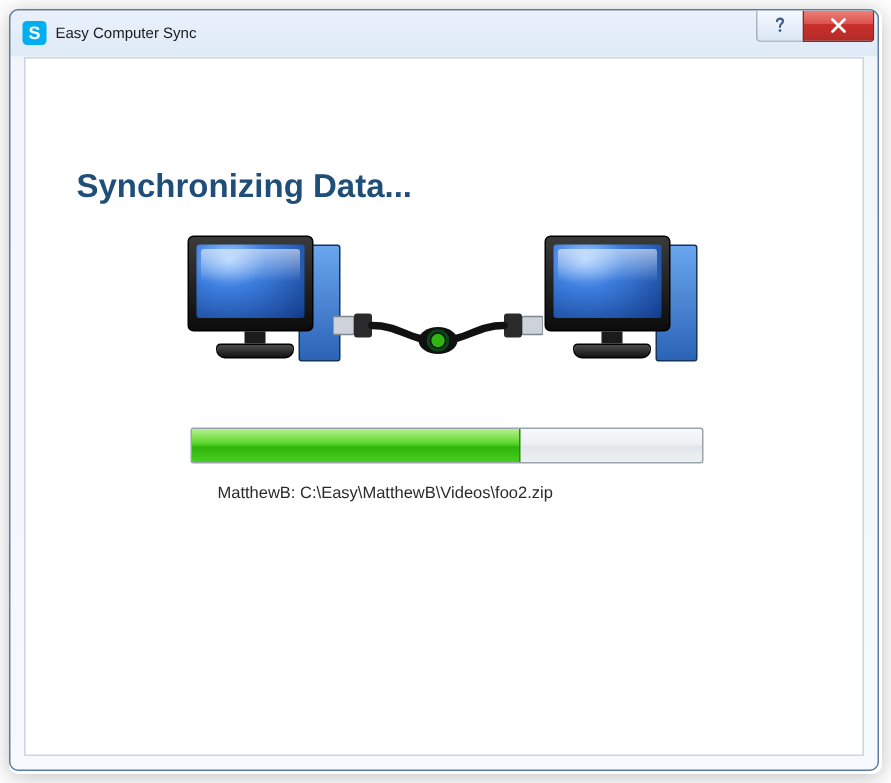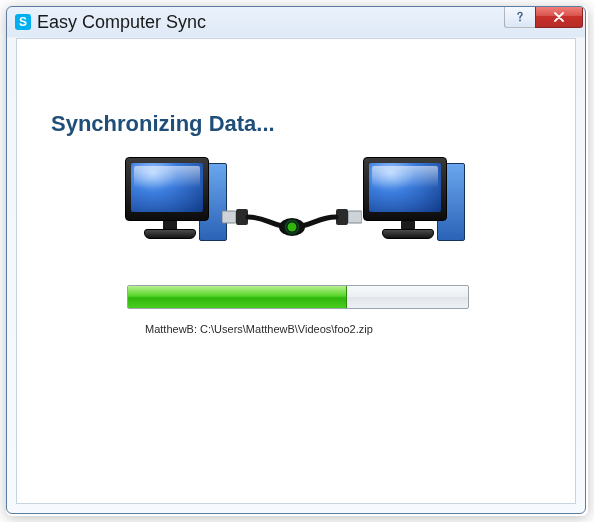--- a/index.html
+++ b/index.html
@@ -46,21 +46,21 @@
     display: flex;
     align-items: center;
     justify-content: center;
     color: #fff;
     font-weight: bold;
     font-size: 12px;
     font-family: Arial, sans-serif;
     margin-right: 6px;
   }
   .title-text {
-    font-size: 18px;
+    font-size: 10px;
     color: #1a1a1a;
   }
   .title-controls {
     position: absolute;
     right: 2px;
     top: 0;
     display: flex;
   }
   .tc-btn {
     height: 20px;
@@ -272,17 +272,17 @@
       </svg>
     </div>
 
     <div class="progress-wrap">
       <div class="progress-track">
         <div class="progress-fill" style="width:64%"></div>
       </div>
     </div>
 
     <div class="status">
-      <span>MatthewB: </span><span>C:\Users\MatthewB\Videos\foo2.zip</span>
+      <span>MatthewB: </span><span>C:\Easy\MatthewB\Videos\foo2.zip</span>
     </div>
 
   </div>
 </div>
 
 </body></html>

